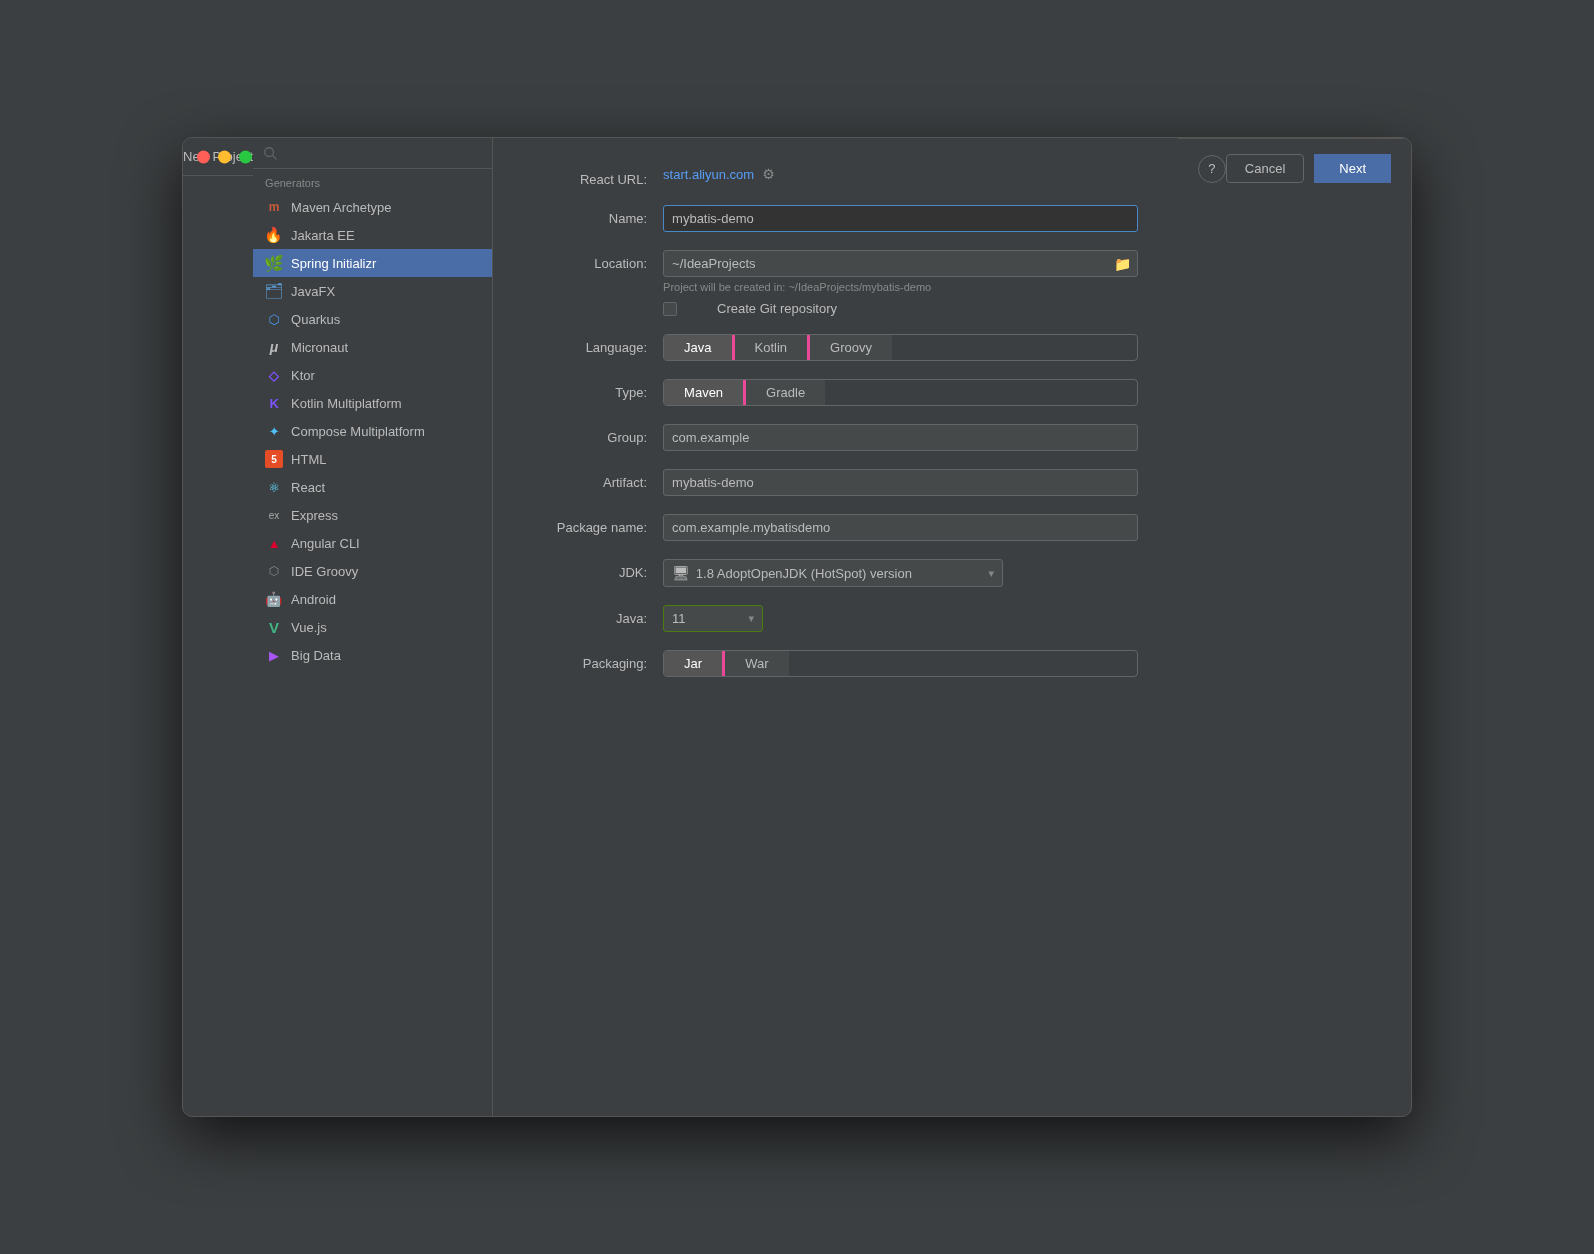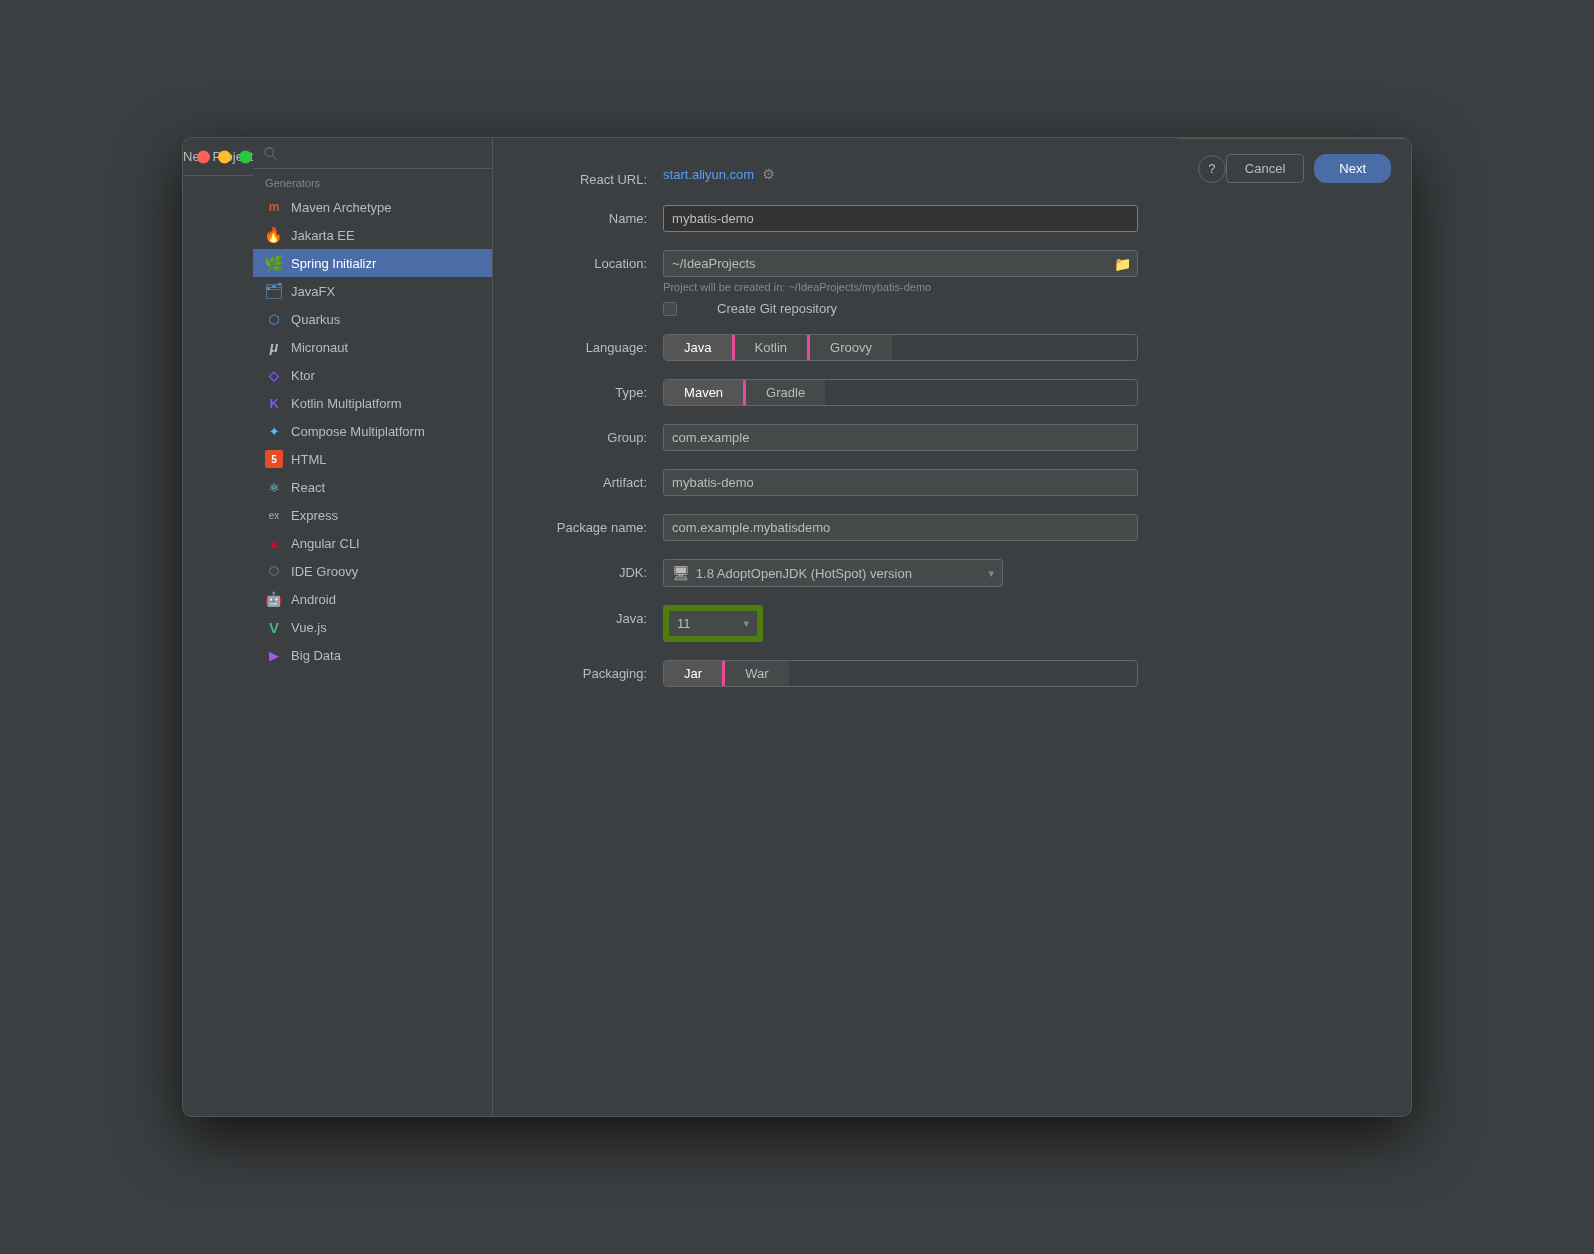--- a/index.html
+++ b/index.html
@@ -306,21 +306,21 @@
     .dropdown-arrow {
       color: #888;
       font-size: 11px;
     }
 
     
     .java-dropdown {
       display: flex;
       align-items: center;
       background: #45494a;
-      border: 6px solid #4d7c0f;
+      border: 1px solid #4d7c0f;
       border-radius: 3px;
       padding: 5px 8px;
       cursor: pointer;
       width: 100px;
       justify-content: space-between;
     }
 
     
     .bottom-bar {
       height: 60px;
@@ -361,21 +361,21 @@
       border-radius: 4px;
       cursor: pointer;
     }
 
     .next-btn {
       background: #4a6da7;
       border: 1px solid #4a6da7;
       color: #ffffff;
       font-size: 13px;
       padding: 6px 24px;
-      border-radius: 12px;
+      border-radius: 0;
       cursor: pointer;
     }
 
     .server-url-row {
       display: flex;
       align-items: center;
       gap: 0;
     }
   </style>
 </head>

